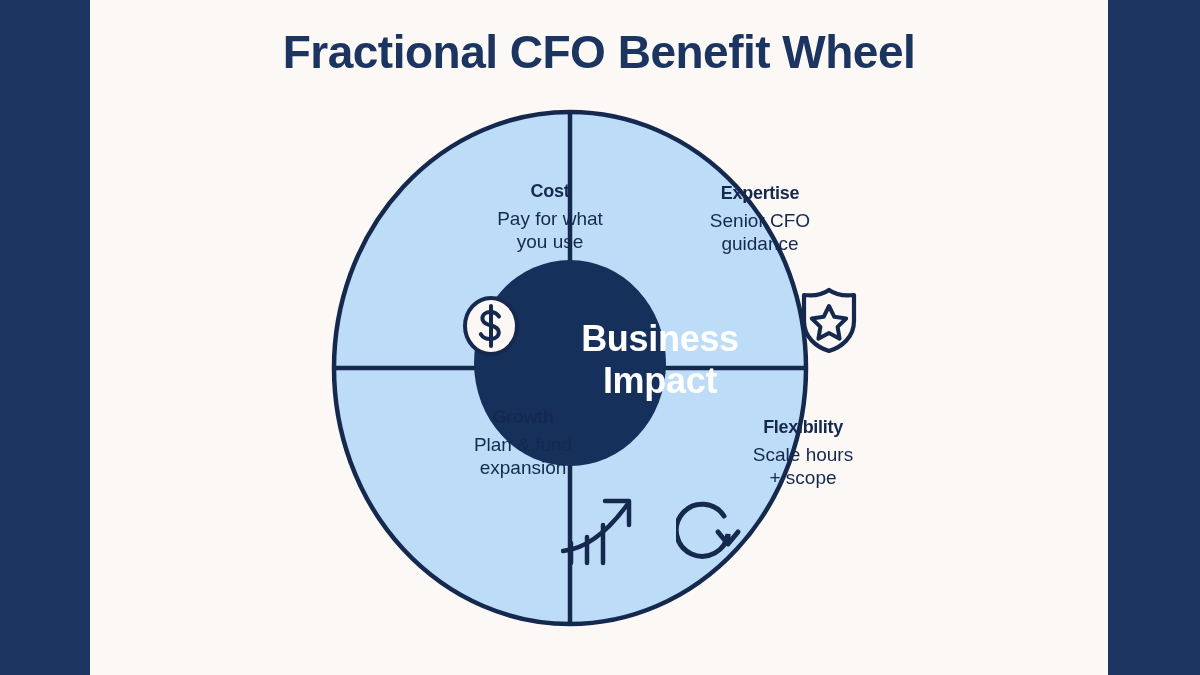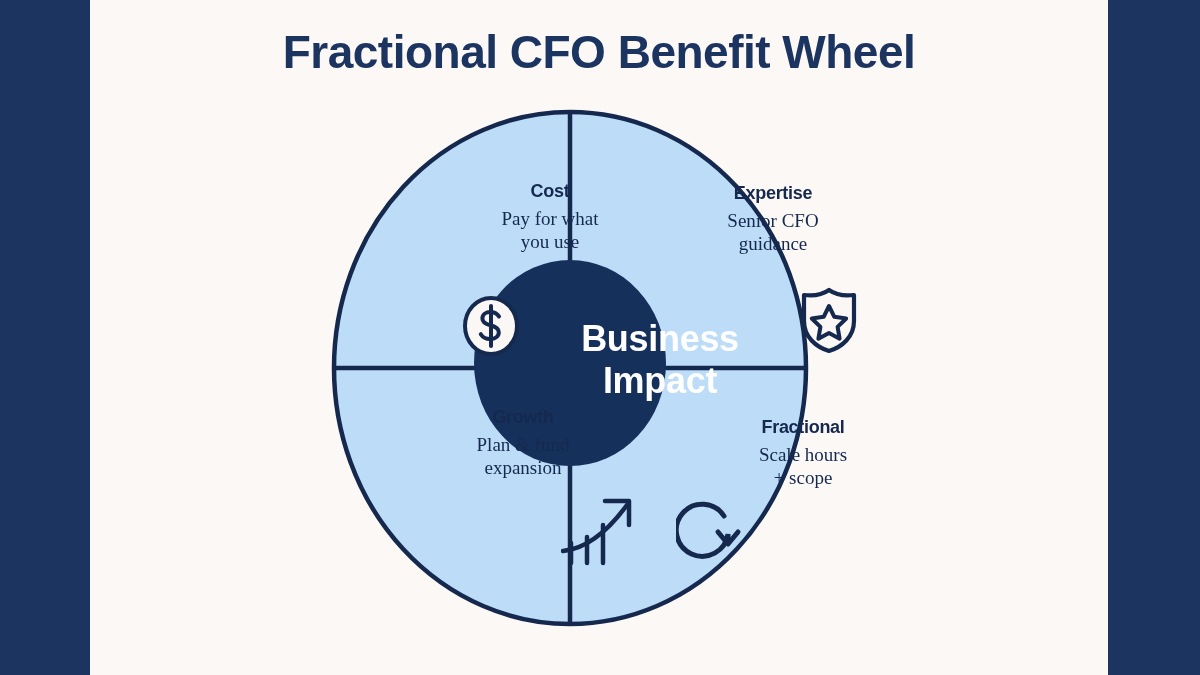--- a/index.html
+++ b/index.html
@@ -75,24 +75,23 @@
     line-height: 1.05;
     letter-spacing: -0.3px;
     white-space: nowrap;
   }
   .quad .q-desc {
     margin-top: 6px;
     font-size: 19px;
     font-weight: normal;
     line-height: 1.22;
     color: #15294f;
-    font-family: Liberation Serif, serif;
   }
   .quad-cost       { left: 355px;  top: 182px; }
-  .quad-expertise  { left: 578px;  top: 184px; }
+  .quad-expertise  { left: 565px;  top: 184px; }
   .quad-growth     { left: 328px;  top: 408px; }
   .quad-flexibility{ left: 608px;  top: 418px; }
 
   .hub-label {
     position: absolute;
     left: 470px;
     top: 318px;
     width: 200px;
     text-align: center;
     color: #ffffff;
@@ -152,21 +151,21 @@
 
     <div class="quad quad-growth">
       <div class="q-title">Growth</div>
       <div class="q-desc">
         <div>Plan &amp; fund</div>
         <div>expansion</div>
       </div>
     </div>
 
     <div class="quad quad-flexibility">
-      <div class="q-title">Fractional</div>
+      <div class="q-title">Flexibility</div>
       <div class="q-desc">
         <div>Scale hours</div>
         <div>+ scope</div>
       </div>
     </div>
 
     <div class="hub-label">
       <div>Business</div>
       <div>Impact</div>
     </div>

